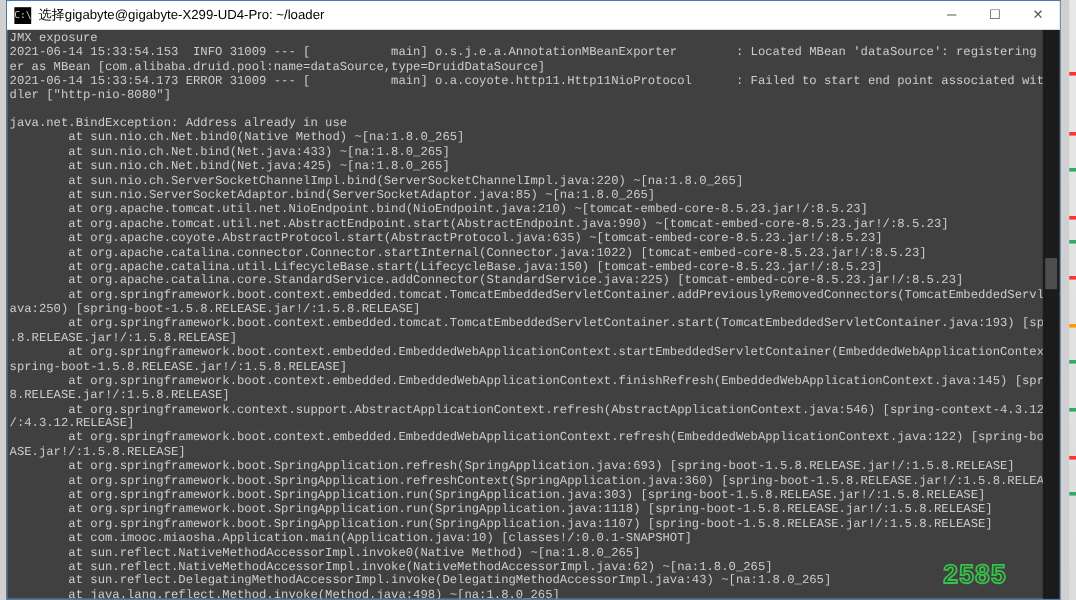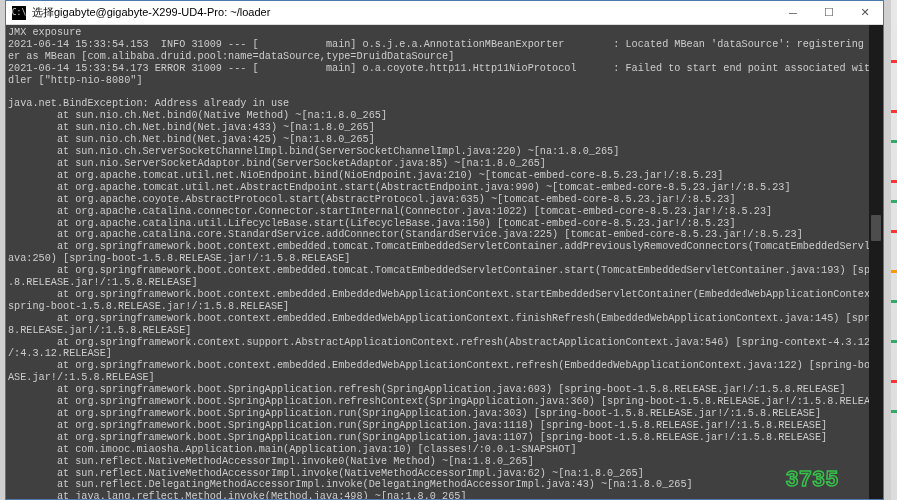--- a/index.html
+++ b/index.html
@@ -184,13 +184,13 @@
   <div class="marker m4"></div>
   <div class="marker m5"></div>
   <div class="marker m6"></div>
   <div class="marker m7"></div>
   <div class="marker m8"></div>
   <div class="marker m9"></div>
   <div class="marker m10"></div>
   <div class="marker m11"></div>
 </div>
 
-<div class="watermark">3735</div>
+<div class="watermark">2585</div>
 
 </body></html>

